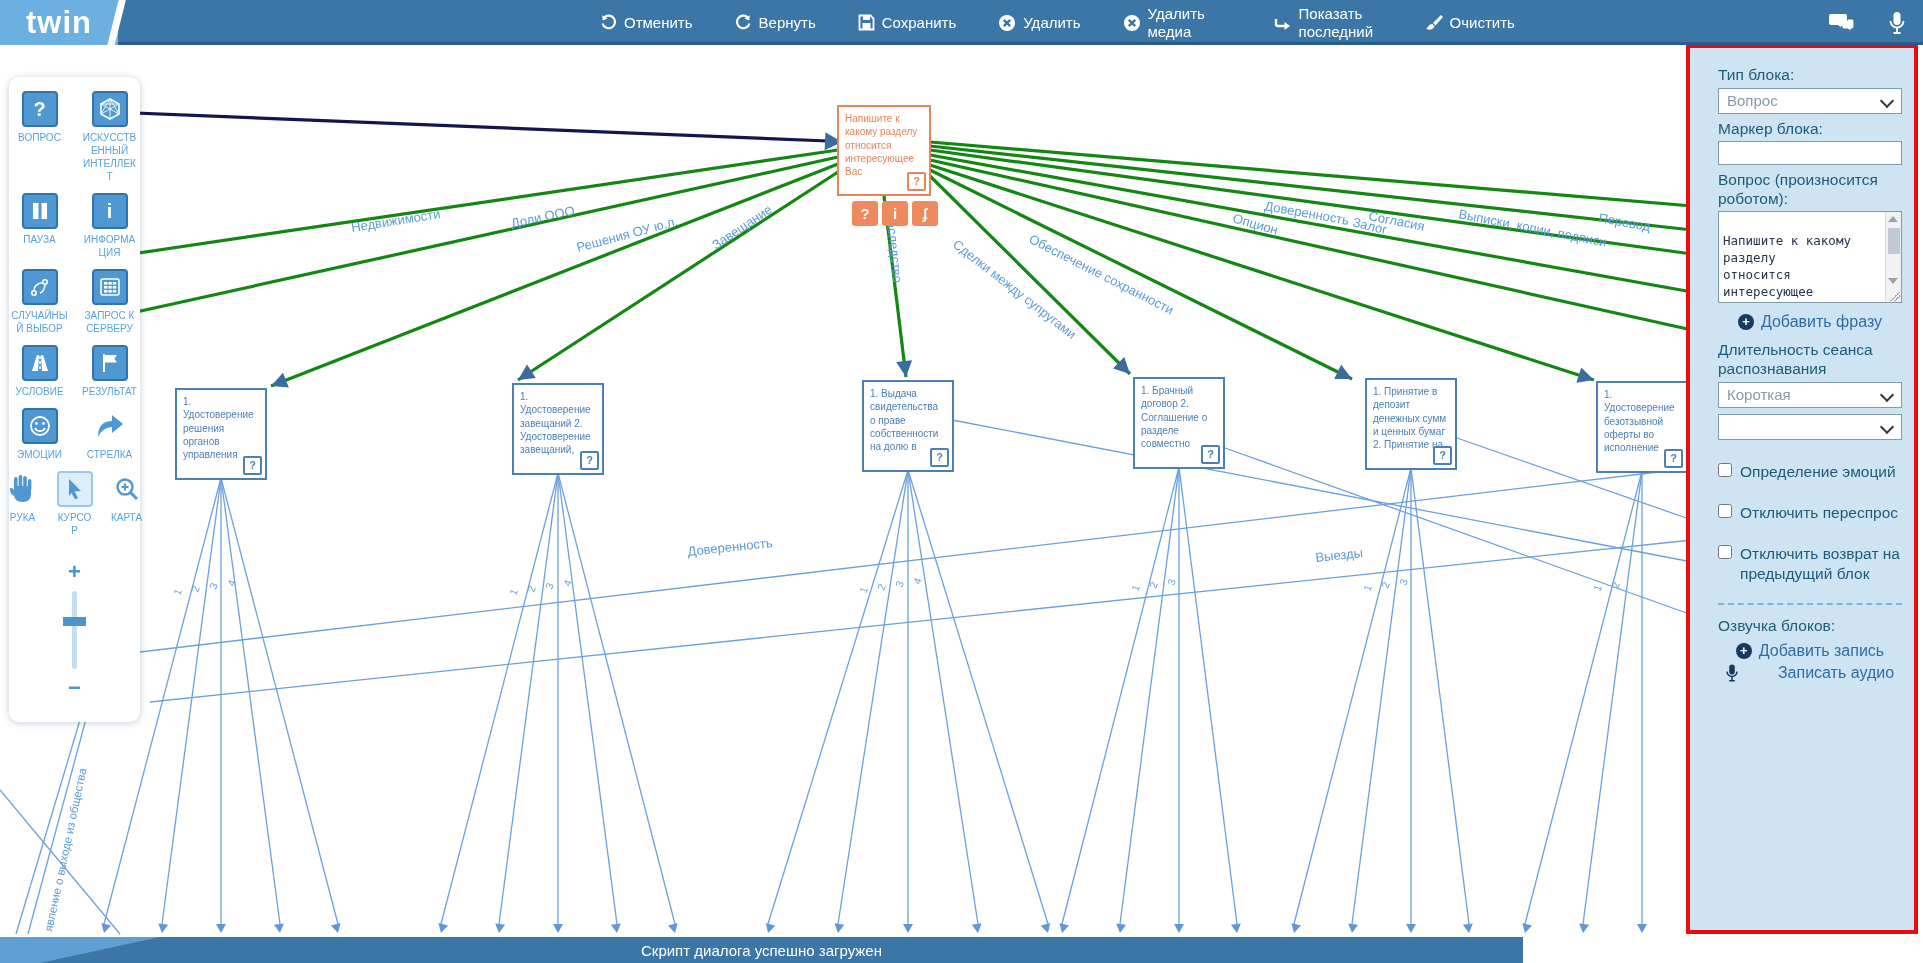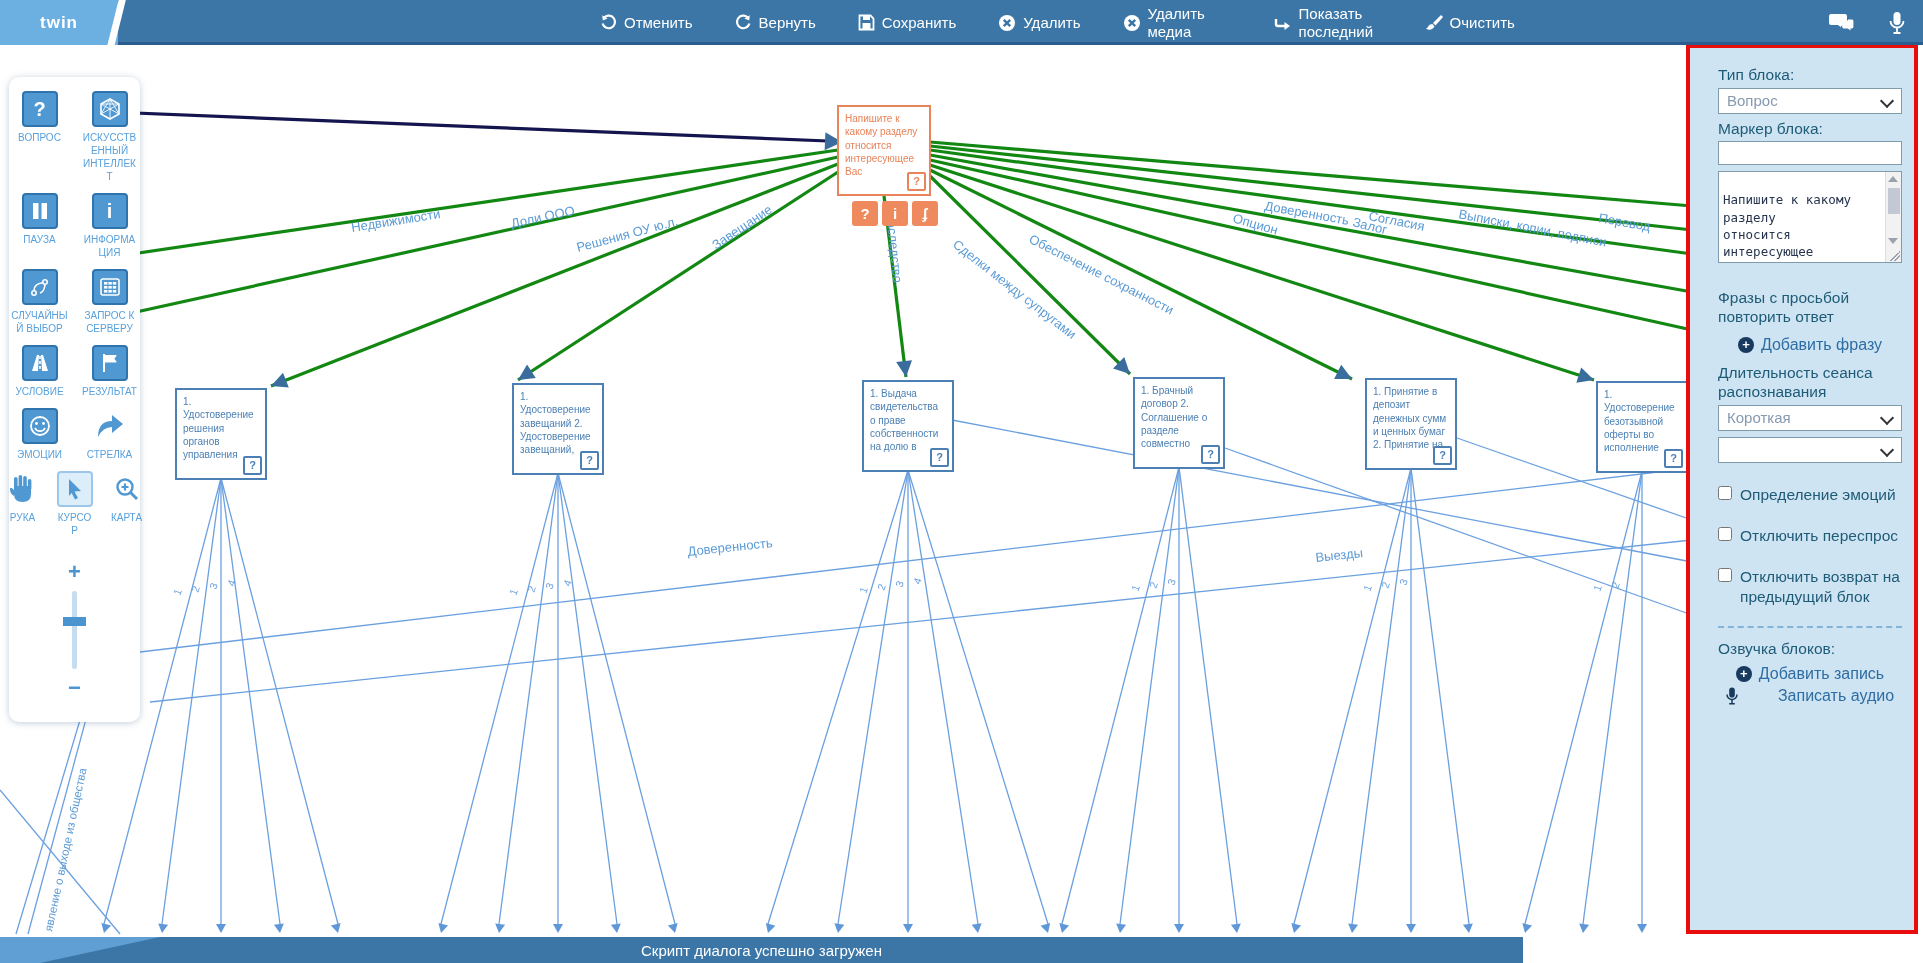--- a/index.html
+++ b/index.html
@@ -4,21 +4,21 @@
 <style>
   html,body{margin:0;padding:0;width:1923px;height:963px;overflow:hidden;
     font-family:"Liberation Sans",sans-serif;background:#fff;position:relative;}
   
   .topbar{position:absolute;left:0;top:0;width:1923px;height:42px;background:#3b76a6;
     border-bottom:3px solid #2a5c8e;z-index:40;}
   .logo-block{position:absolute;left:0;top:0;width:118px;height:45px;background:#6cb0e2;
     display:flex;align-items:center;justify-content:center;}
   .logo-slash{position:absolute;left:113px;top:-6px;width:7px;height:58px;background:#fff;
     transform:rotate(14deg);}
-  .logo{color:#fff;font-size:17px;font-weight:bold;letter-spacing:1px;}
+  .logo{color:#fff;font-size:31px;font-weight:bold;letter-spacing:1px;}
   .tb-buttons{position:absolute;left:600px;top:0;height:45px;display:flex;align-items:center;gap:42px;}
   .tb-btn{display:flex;align-items:center;gap:7px;color:#fff;font-size:15px;cursor:pointer;white-space:nowrap;}
   .tb-btn .two-line{white-space:normal;width:84px;line-height:1.15;}
   .tb-btn svg{flex:0 0 auto;}
   .tb-right{position:absolute;right:18px;top:0;height:45px;display:flex;align-items:center;gap:34px;}
   
   .toolbox{position:absolute;left:9px;top:77px;width:131px;height:645px;background:#fff;
     border-radius:10px;box-shadow:0 1px 7px rgba(40,80,120,.28);z-index:30;
     display:flex;flex-direction:column;align-items:center;padding-top:14px;box-sizing:border-box;}
   .tool-row{display:flex;justify-content:center;gap:12px;align-items:flex-start;margin-bottom:10px;}
@@ -433,33 +433,33 @@
 </div>
 
 <div class="rpanel">
   <div class="rp-label">Тип блока:</div>
   <div class="rp-select">
     <span>Вопрос</span>
     <i class="chev"></i>
   </div>
   <div class="rp-label">Маркер блока:</div>
   <div class="rp-input"></div>
+  <div class="rp-label">Вопрос (произносится роботом):</div>
   <div class="rp-textarea">
     <span>Напишите к какому разделу
 относится интересующее
 Вас нотариальное
 действие:</span>
     <div class="rp-scroll">
       <div class="sb-arrow sb-up"></div>
       <div class="rp-thumb"></div>
       <div class="sb-arrow sb-down"></div>
     </div>
     <div class="rp-resize"></div>
   </div>
-  <div class="rp-label mt26">Фразы с просьбой повторить ответ</div>
   <div class="rp-link">
     <span class="plus-ico">+</span>
     <span>Добавить фразу</span>
   </div>
   <div class="rp-label mt18">Длительность сеанса распознавания</div>
   <div class="rp-select">
     <span>Короткая</span>
     <i class="chev"></i>
   </div>
   <div class="rp-select">

